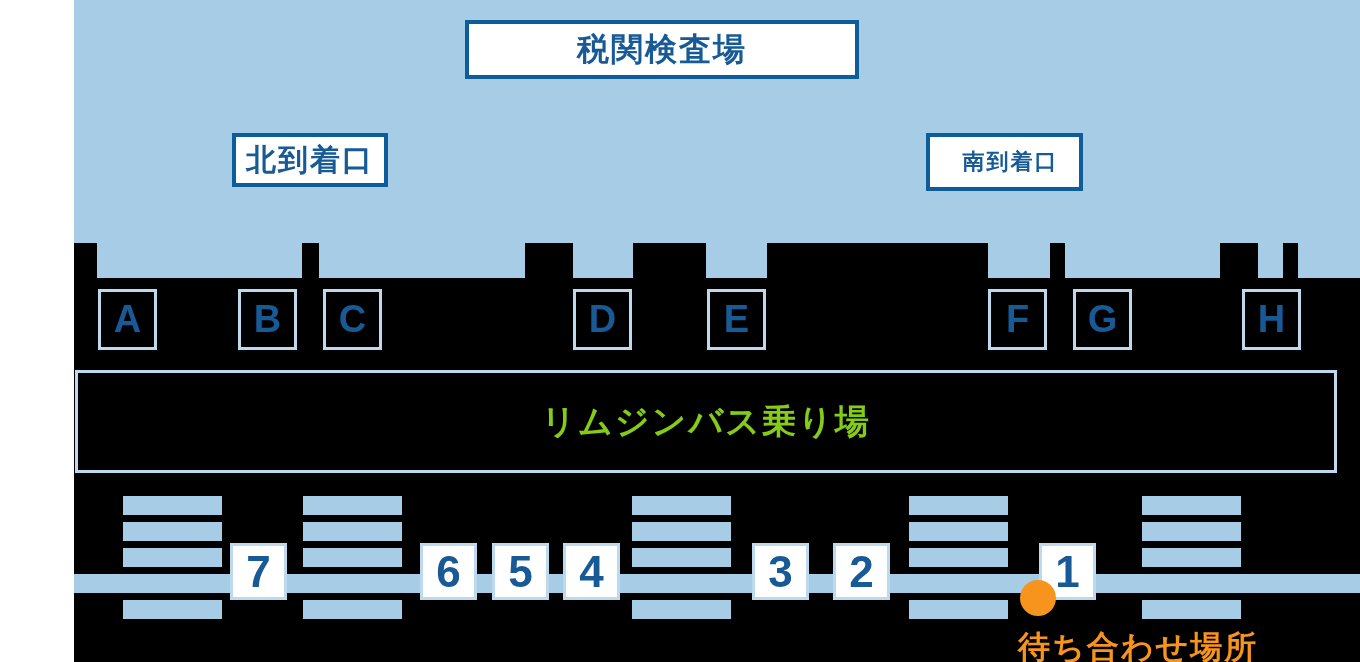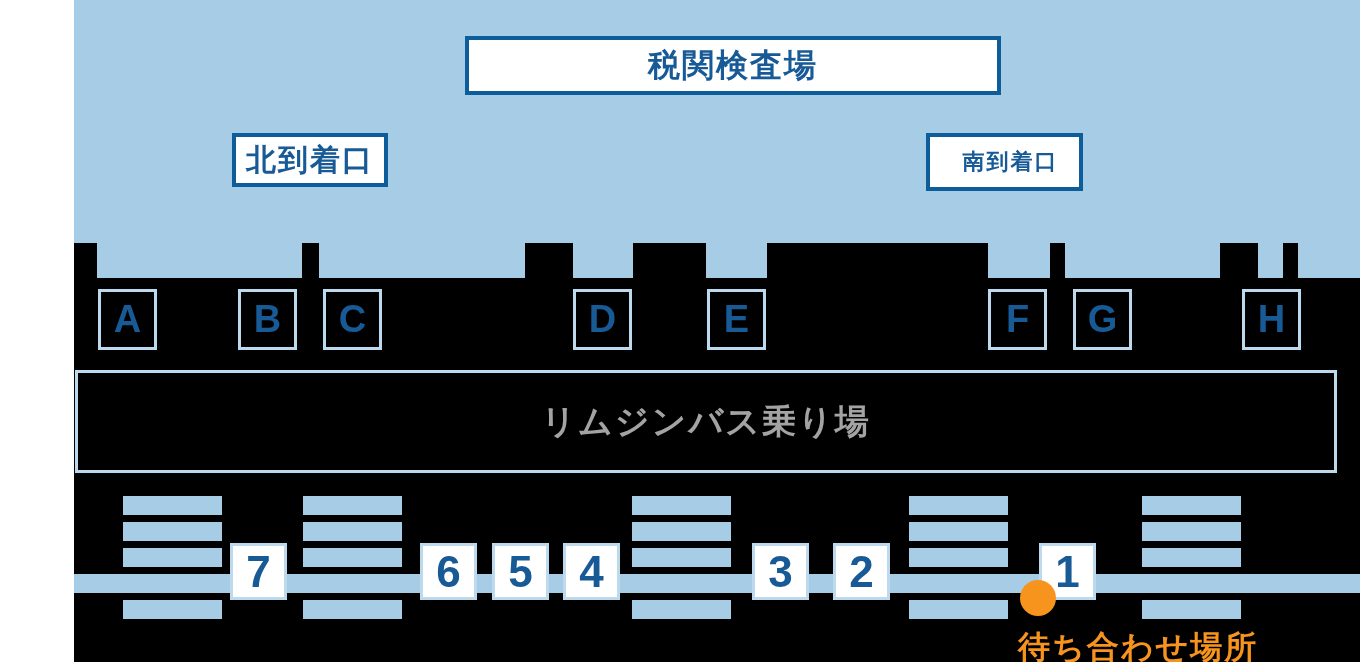--- a/index.html
+++ b/index.html
@@ -39,42 +39,42 @@
   
   .label-box {
     position: absolute;
     background: #ffffff;
     border: 4px solid #0d5d9a;
     color: #175a96;
     font-weight: bold;
     display: flex; align-items: center; justify-content: center;
     letter-spacing: 2px;
   }
-  .customs { left: 465px; top: 36px;  width: 536px; height: 59px; font-size: 32px; }
+  .customs { left: 465px; top: 20px;  width: 394px; height: 59px; font-size: 32px; }
   .north   { left: 232px; top: 133px; width: 156px; height: 54px; font-size: 30px; }
   .south   { left: 926px; top: 133px; width: 157px; height: 58px; font-size: 22px; padding-left: 12px; }
 
   
   .exit-box {
     position: absolute; top: 289px; width: 59px; height: 61px;
     border: 3px solid #bcd9ed;
     color: #175a96; font-size: 38px; font-weight: bold;
     display: flex; align-items: center; justify-content: center;
     background: transparent;
   }
   .ex-a { left: 98px; }  .ex-b { left: 238px; } .ex-c { left: 323px; }
   .ex-d { left: 573px; } .ex-e { left: 707px; } .ex-f { left: 988px; }
   .ex-g { left: 1073px; } .ex-h { left: 1242px; }
 
   
   .bus-band {
     position: absolute; left: 75px; top: 370px; width: 1262px; height: 103px;
     background: #000000;
     border: 3px solid #bcd9ed;
-    color: #a3a3a3; font-size: 34px; font-weight: bold;
+    color: #84cc16; font-size: 34px; font-weight: bold;
     display: flex; align-items: center; justify-content: center;
     letter-spacing: 2px;
   }
 
   
   .stripes { position: absolute; top: 496px; width: 99px; height: 124px; }
   .col1 { left: 123px; } .col2 { left: 303px; } .col3 { left: 632px; }
   .col4 { left: 909px; } .col5 { left: 1142px; }
   .stripe { position: absolute; left: 0; width: 99px; height: 19px; background: #a7cce6; }
   .s1 { top: 0; } .s2 { top: 26px; } .s3 { top: 52px; } .s4 { top: 104px; }

